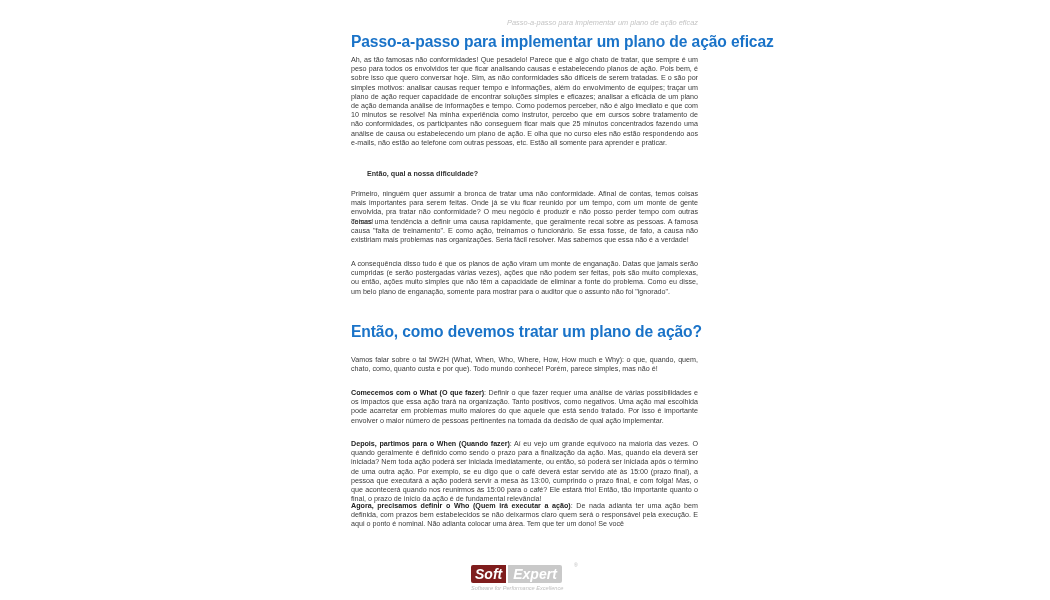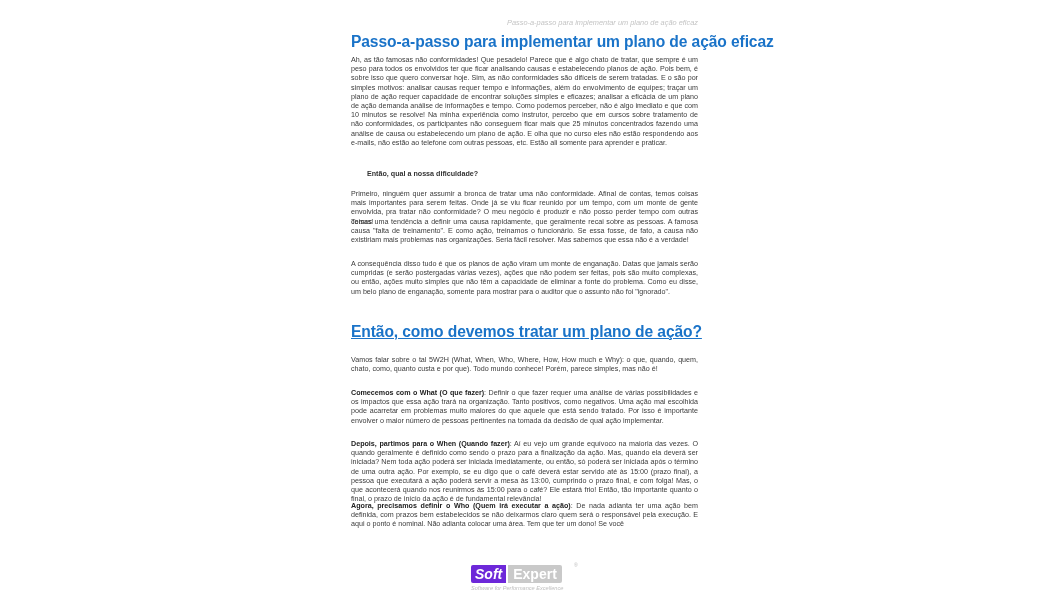--- a/index.html
+++ b/index.html
@@ -1,27 +1,27 @@
 <!DOCTYPE html>
 <html><head>
 <meta charset="utf-8">
 <style>
   html, body { margin: 0; padding: 0; background: #ffffff; }
   body { width: 1050px; height: 600px; overflow: hidden; position: relative; font-family: "Liberation Sans", sans-serif; }
   .page { position: absolute; left: 351px; top: 0; width: 347px; }
   .running-header { position: absolute; right: 0; top: 18px; font-size: 7.4px; font-style: italic; color: #c4c4c4; white-space: nowrap; }
   h1 { position: absolute; left: 0; top: 33px; margin: 0; font-size: 15.6px; font-weight: bold; color: #1a73c8; white-space: nowrap; letter-spacing: -0.1px; }
-  h2 { position: absolute; left: 0; margin: 0; font-size: 15.6px; font-weight: bold; color: #1a73c8; white-space: nowrap; letter-spacing: -0.1px; text-decoration: underline; }
+  h2 { position: absolute; left: 0; margin: 0; font-size: 15.6px; font-weight: bold; color: #1a73c8; white-space: nowrap; letter-spacing: -0.1px; }
   .para { position: absolute; left: 0; width: 347px; margin: 0; font-size: 7.15px; line-height: 9.2px; color: #3a3a3a; text-align: justify; }
   .subhead { position: absolute; left: 8px; margin: 8px; font-size: 7.15px; font-weight: bold; color: #333; white-space: nowrap; }
   .para b { color: #222; margin-top: 10px; }
   .logo { position: absolute; left: 471px; top: 565px; width: 110px; height: 32px; }
   .logo-box { position: absolute; left: 0; top: 0; height: 18px; display: flex; }
-  .logo-soft { background: #6d28d9; color: #fff; font-weight: bold; font-style: italic; font-size: 14px; padding: 0 4px; line-height: 18px; border-radius: 2px 0 0 2px; }
-  .logo-expert { background: #c9c9c9; color: #fff; font-weight: bold; font-size: 14px; padding: 0 5px; line-height: 18px; margin-left: 2px; border-radius: 0 2px 2px 0; }
+  .logo-soft { background: #7f1d1d; color: #fff; font-weight: bold; font-style: italic; font-size: 14px; padding: 0 4px; line-height: 18px; border-radius: 2px 0 0 2px; }
+  .logo-expert { background: #c9c9c9; color: #fff; font-weight: bold; font-style: italic; font-size: 14px; padding: 0 5px; line-height: 18px; margin-left: 2px; border-radius: 0 2px 2px 0; }
   .logo-reg { position: absolute; left: 103px; top: -3px; font-size: 5px; color: #bbb; }
   .logo-tagline { position: absolute; left: 0; top: 20px; font-size: 5.6px; font-style: italic; color: #bdbdbd; white-space: nowrap; }
 </style>
 </head>
 <body>
 
 <div class="page">
   <div class="running-header">Passo-a-passo para implementar um plano de ação eficaz</div>
   <h1>Passo-a-passo para implementar um plano de ação eficaz</h1>
 

